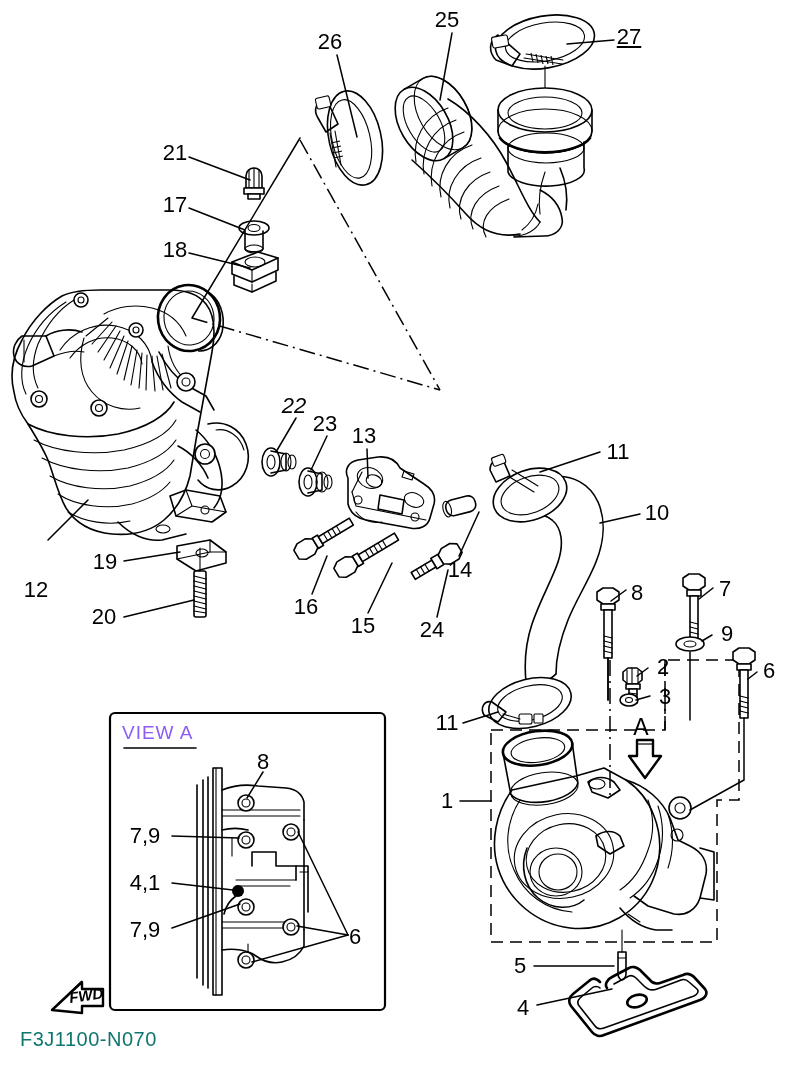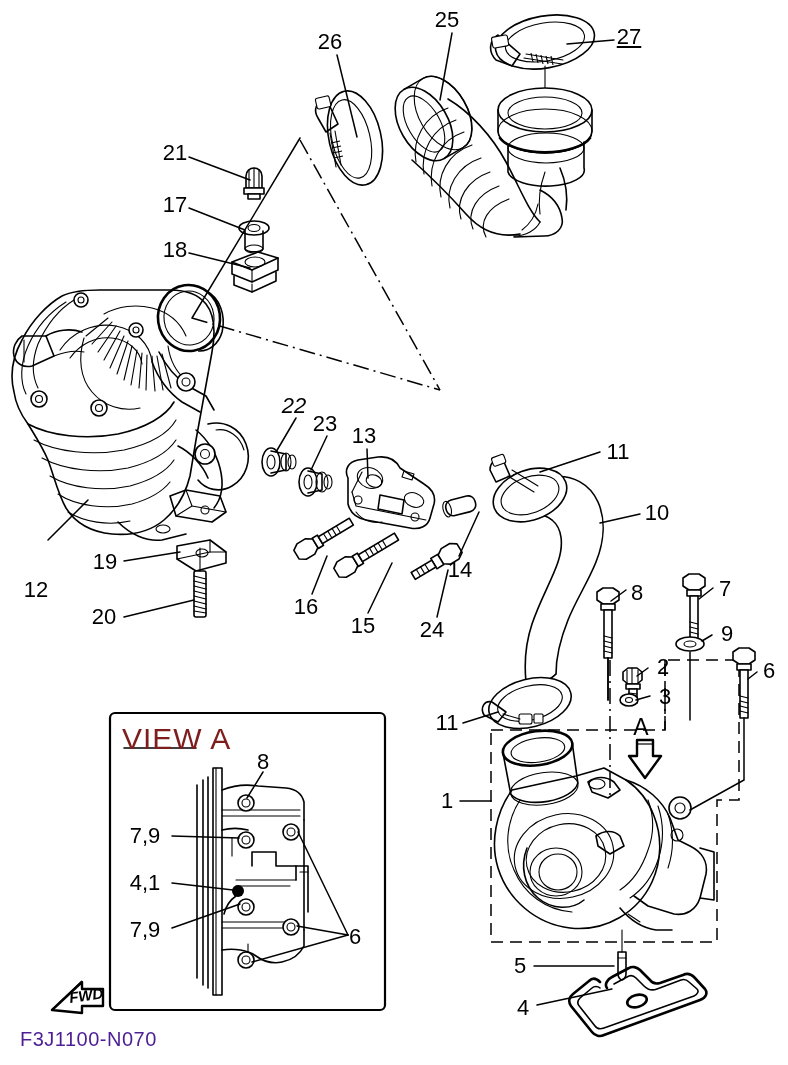--- a/index.html
+++ b/index.html
@@ -24,37 +24,37 @@
     width: 788px;
     height: 1065px;
   }
   .doc-code {
     position: absolute;
     left: 20px;
     top: 1028px;
     font-family: "Liberation Sans", sans-serif;
     font-size: 20px;
     letter-spacing: 0.5px;
-    color: #4c1d95;
+    color: #0f766e;
     white-space: nowrap;
   }
   .callout {
     position: absolute;
     font-family: "Liberation Sans", sans-serif;
     font-size: 22px;
     color: #000;
     line-height: 1;
     white-space: nowrap;
     transform: translate(-50%, -50%);
   }
   .viewa-title {
     position: absolute;
     font-family: "Liberation Sans", sans-serif;
-    font-size: 30px;
-    color: #7f1d1d;
+    font-size: 19px;
+    color: #8b5cf6;
     letter-spacing: 1px;
     white-space: nowrap;
   }
   .arrow-letter {
     position: absolute;
     font-family: "Liberation Sans", sans-serif;
     font-size: 23px;
     color: #000;
     transform: translate(-50%, -50%);
   }

